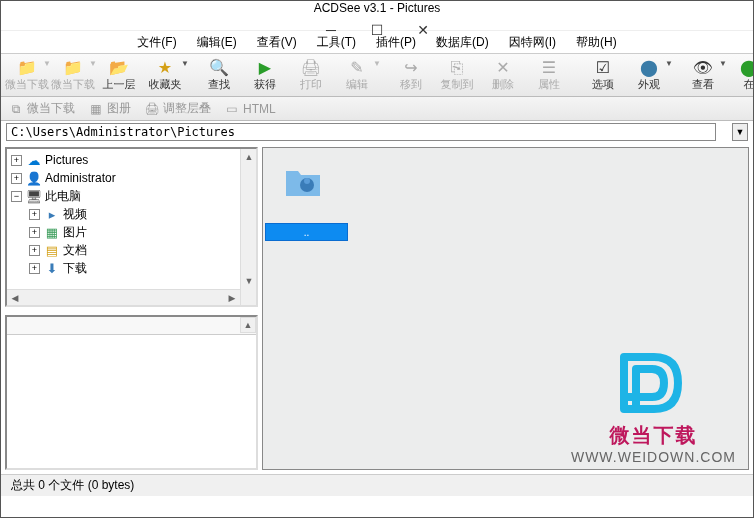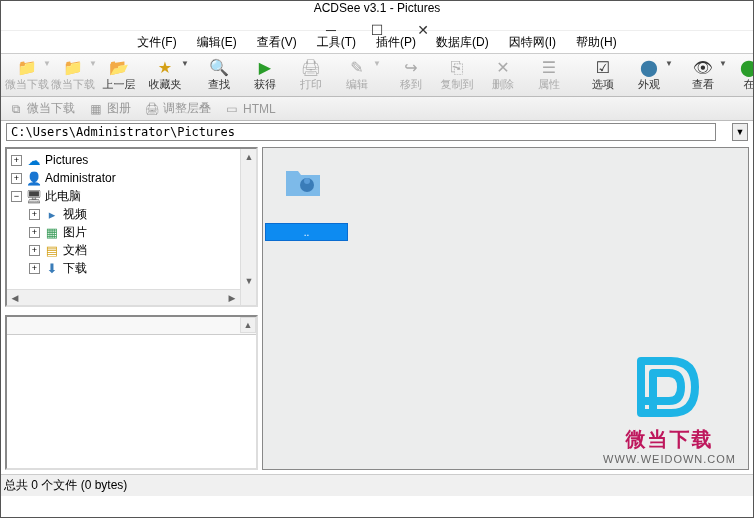--- a/index.html
+++ b/index.html
@@ -37,22 +37,22 @@
 .treebox .scrollbar.h { left: 0; right: 16px; bottom: 0; height: 16px; border-top: 1px solid #ddd; }
 .sbtn { position: absolute; width: 16px; height: 16px; display: flex; align-items: center; justify-content: center; font-size: 9px; color: #666; background: #f0f0f0; }
 .lowerbox { flex: 1; border: 2px inset #ddd; margin: 4px; background: #fff; position: relative; }
 .lowerbox .hdr { height: 18px; border-bottom: 1px solid #ccc; background: #f8f8f8; }
 .lowerbox .upbtn { position: absolute; right: 0; top: 0; width: 16px; height: 16px; display: flex; align-items: center; justify-content: center; font-size: 9px; color: #666; background: #f0f0f0; border: 1px solid #ddd; }
 .rightpane { flex: 1; background: #eceded; border: 1px solid #888; margin: 4px 4px 4px 0; position: relative; }
 .thumb { position: absolute; left: 20px; top: 13px; width: 40px; height: 40px; }
 .selitem { position: absolute; left: 2px; top: 75px; width: 83px; height: 18px; background: #0d8bf1; border: 1px solid #0a6cd0; display: flex; align-items: center; justify-content: center; color: #fff; font-size: 10px; }
 .watermark { position: absolute; right: 12px; bottom: 4px; text-align: center; }
 .watermark .wmtxt1 { font-size: 20px; font-weight: bold; color: #be185d; letter-spacing: 2px; }
-.watermark .wmtxt2 { font-size: 11px; color: #666; letter-spacing: 1px; }
-.statusbar { height: 22px; background: #f0f0f0; border-top: 1px solid #ccc; display: flex; align-items: center; padding: 0 3px; font-size: 12px; }
+.watermark .wmtxt2 { font-size: 14px; color: #666; letter-spacing: 1px; }
+.statusbar { height: 22px; background: #f0f0f0; border-top: 1px solid #ccc; display: flex; align-items: center; padding: 0 10px; font-size: 12px; }
 </style>
 </head>
 <body>
 
 <div class="titlebar">
   <span class="app-icon"></span>
   <span class="title">ACDSee v3.1 - Pictures</span>
   <div class="winbtns">
     <div class="winbtn">─</div>
     <div class="winbtn">☐</div>

